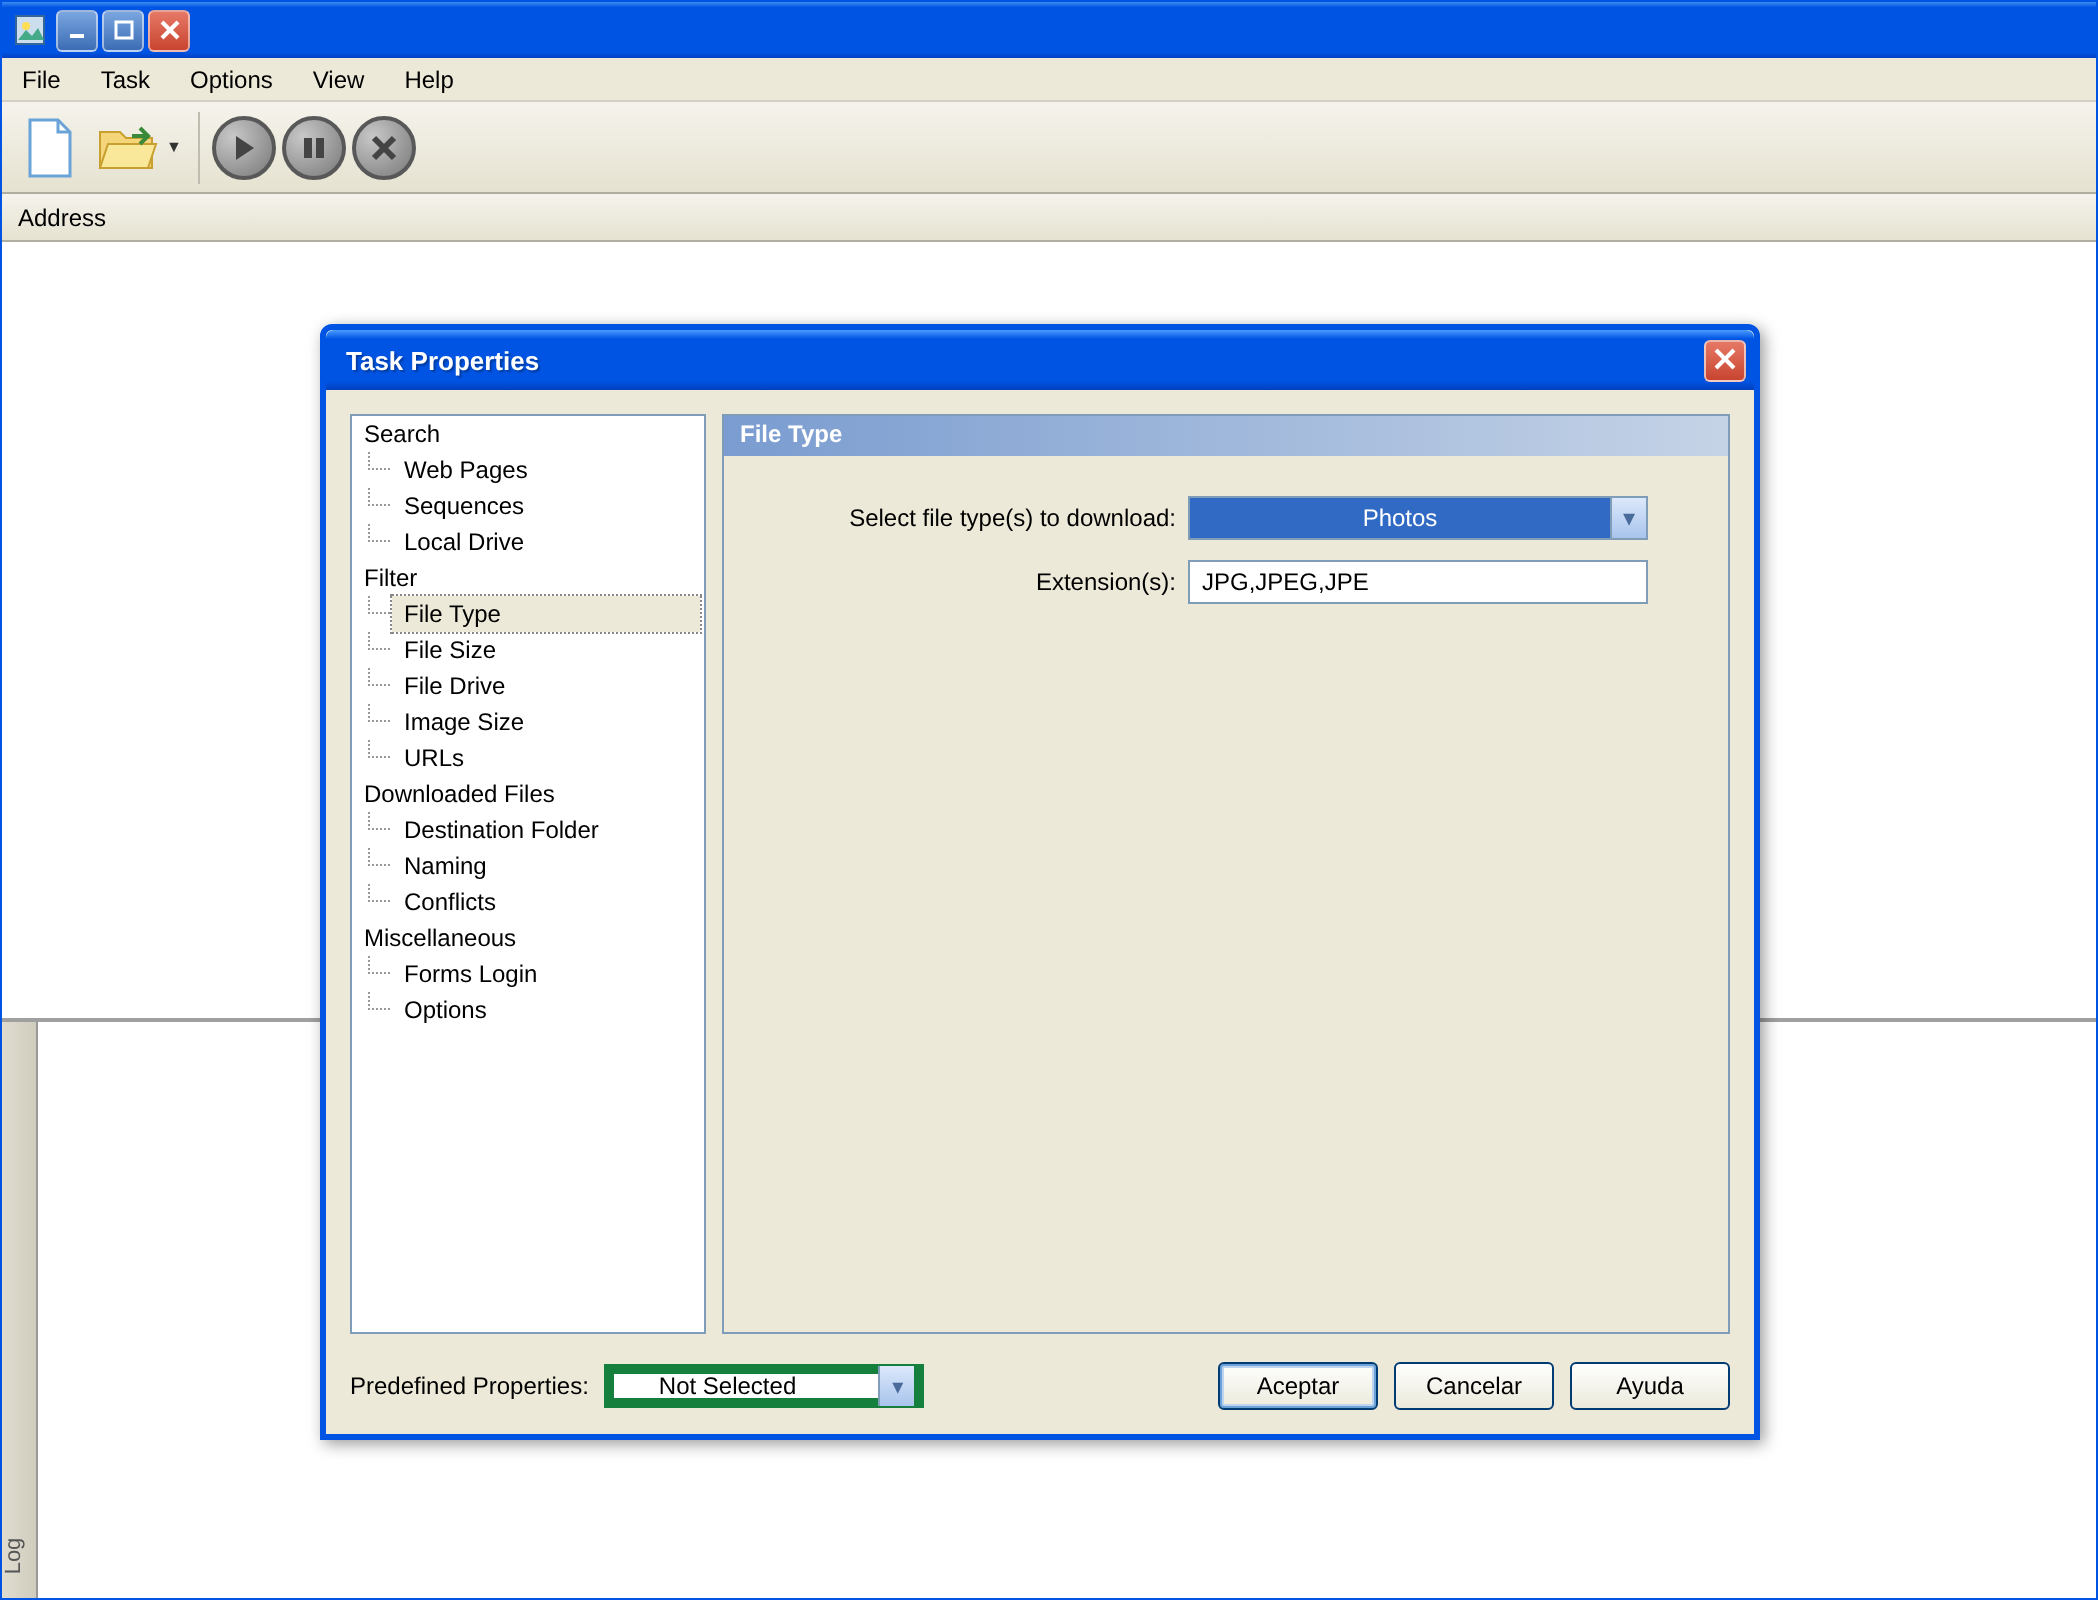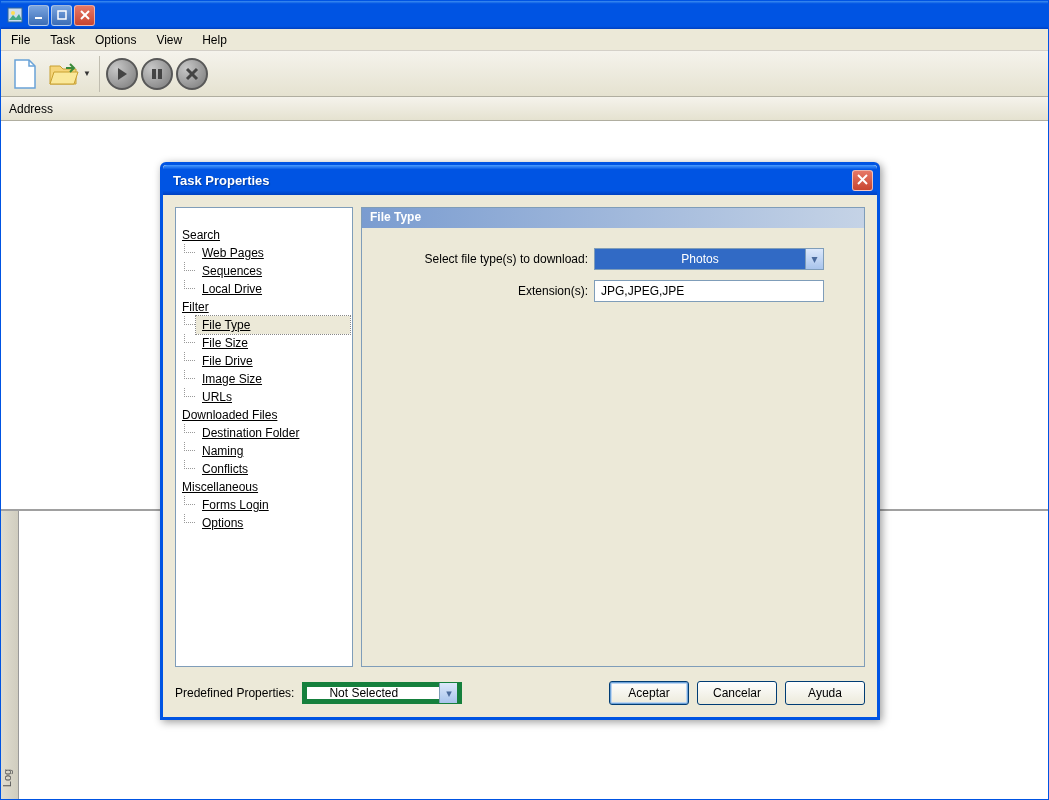--- a/index.html
+++ b/index.html
@@ -37,21 +37,21 @@
 
 
 .dialog { position: absolute; left: 160px; top: 118px; width: 720px; background: #ece9d8; border: 3px solid #0054e3; border-radius: 6px 6px 0 0; box-shadow: 2px 2px 8px rgba(0,0,0,0.4); margin-top: 44px; }
 .dialog-titlebar { height: 30px; background: linear-gradient(to bottom, #4a9cff 0%, #0054e3 15%, #0054e3 85%, #0040c0 100%); display: flex; align-items: center; padding: 0 4px 0 10px; color: white; font-weight: bold; font-size: 13px; border-radius: 4px 4px 0 0; }
 .dialog-titlebar-text { flex: 1; text-shadow: 1px 1px 1px rgba(0,0,0,0.3); }
 .dialog-close { width: 21px; height: 21px; border-radius: 3px; border: 1px solid rgba(255,255,255,0.6); background: linear-gradient(to bottom, #e67866, #c84530); display: flex; align-items: center; justify-content: center; cursor: pointer; color: white; font-weight: bold; }
 
 .dialog-body { padding: 12px; display: flex; flex-direction: column; gap: 10px; }
 .dialog-main { display: flex; gap: 8px; }
 
-.tree-panel { width: 178px; height: 460px; background: white; border: 1px solid #7f9db9; padding: 18px 2px; overflow: auto; font-size: 12px; text-decoration: underline; }
+.tree-panel { width: 178px; height: 460px; background: white; border: 1px solid #7f9db9; padding: 0 2px; overflow: auto; font-size: 12px; }
 .tree-cat { padding: 2px 4px; cursor: pointer; }
 .tree-item { padding: 2px 4px 2px 6px; margin-left: 18px; cursor: pointer; position: relative; }
 .tree-item::before { content: ""; position: absolute; left: -12px; top: 0; bottom: 50%; border-left: 1px dotted #999; border-bottom: 1px dotted #999; width: 10px; }
 .tree-item.selected { background: #ece9d8; outline: 1px dotted #888; }
 
 .right-panel { flex: 1; height: 460px; border: 1px solid #7f9db9; background: #ece9d8; display: flex; flex-direction: column; }
 .panel-header { height: 20px; background: linear-gradient(to right, #7a9cd0, #c5d3e6); color: white; font-weight: bold; padding: 2px 8px; font-size: 12px; }
 .panel-content { padding: 20px 14px; font-size: 12px; }
 .form-row { display: flex; align-items: center; margin-bottom: 10px; }
 .form-label { text-align: right; padding-right: 6px; flex: 0 0 218px; }

